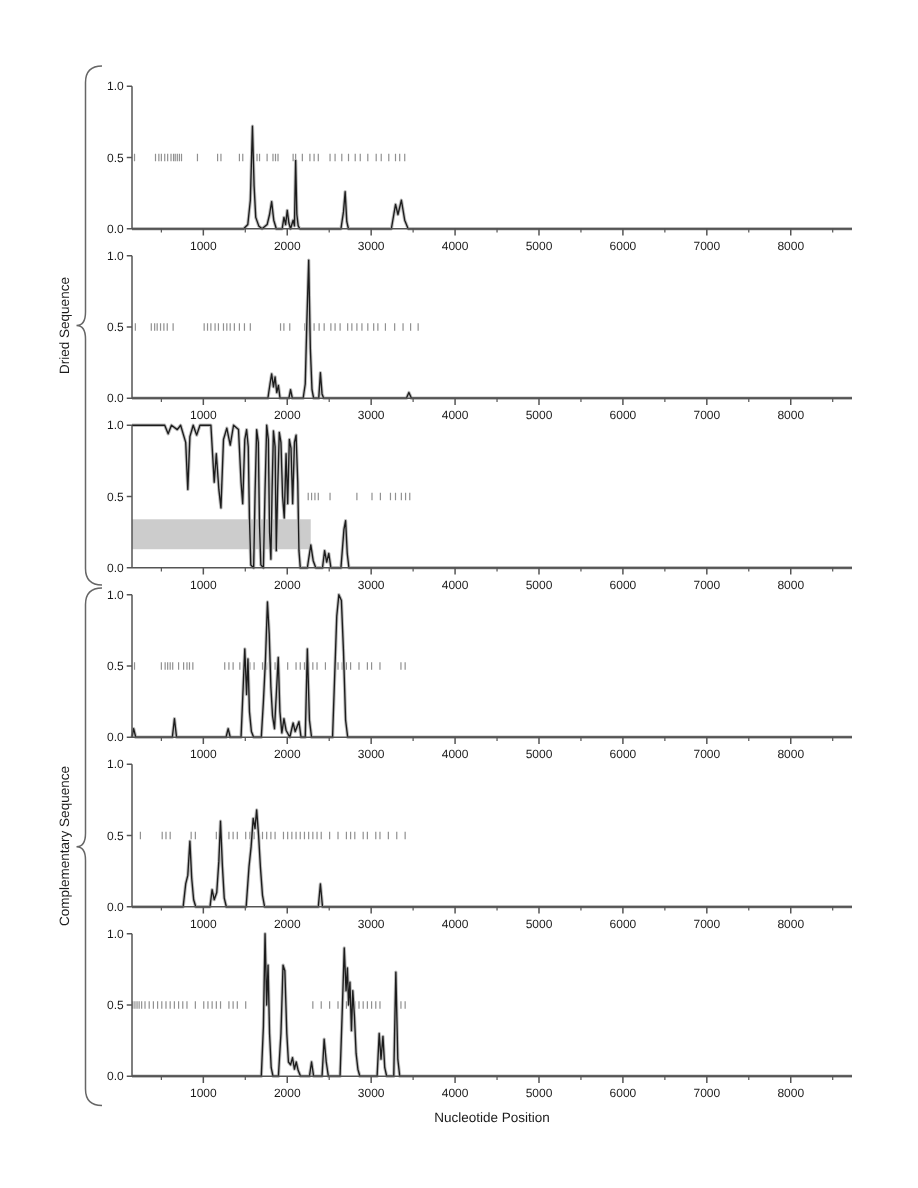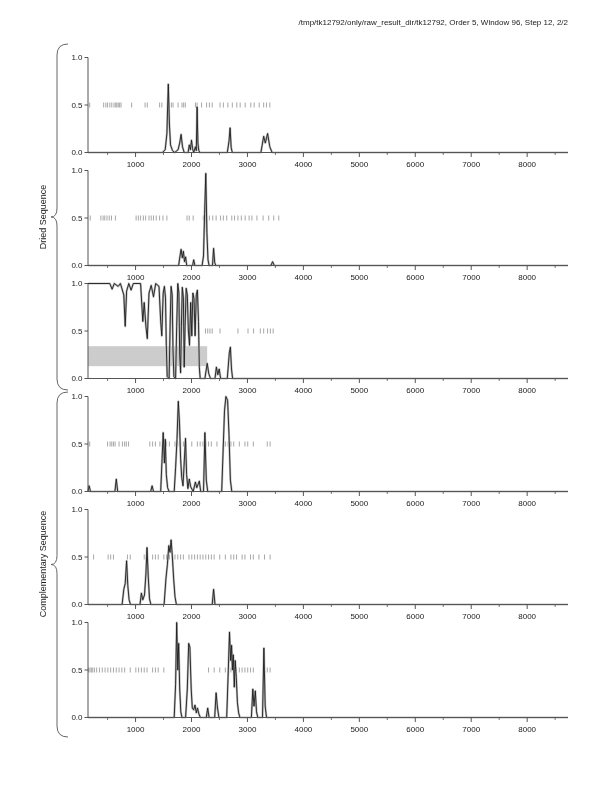--- a/index.html
+++ b/index.html
@@ -36,21 +36,20 @@
     font-size:9px;
     color:#1a1a1a;
   }
   svg.chart{ position:absolute; left:0; top:0; }
   .tick-label{ font-family:"Liberation Sans", sans-serif; font-size:8px; fill:#1a1a1a; }
 </style>
 </head>
 <body>
 
 <div class="page">
-  <div class="chart-title">/tmp/tk12792/only/raw_result_dir/tk12792, Order 5, Window 96, Step 12, 2/2</div>
 
   <svg class="chart" id="chart-svg" width="612" height="792" viewBox="0 0 612 792">
       <g>
         <line x1="89.67832167832168" x2="89.67832167832168" y1="102.5" y2="107.5" stroke="#909090" stroke-width="0.8"></line>
         <line x1="103.66433566433567" x2="103.66433566433567" y1="102.5" y2="107.5" stroke="#909090" stroke-width="0.8"></line>
         <line x1="105.9020979020979" x2="105.9020979020979" y1="102.5" y2="107.5" stroke="#909090" stroke-width="0.8"></line>
         <line x1="107.58041958041957" x2="107.58041958041957" y1="102.5" y2="107.5" stroke="#909090" stroke-width="0.8"></line>
         <line x1="109.81818181818181" x2="109.81818181818181" y1="102.5" y2="107.5" stroke="#909090" stroke-width="0.8"></line>
         <line x1="111.77622377622377" x2="111.77622377622377" y1="102.5" y2="107.5" stroke="#909090" stroke-width="0.8"></line>
         <line x1="114.01398601398601" x2="114.01398601398601" y1="102.5" y2="107.5" stroke="#909090" stroke-width="0.8"></line>
@@ -491,13 +490,14 @@
         <line x1="84.5" x2="88" y1="622.5" y2="622.5" stroke="#555555" stroke-width="1"></line>
         <text x="82.5" y="625.3" text-anchor="end" class="tick-label">1.0</text>
       </g>
       <path d="M 68 44 Q 57 44 57 55 L 57 208 Q 57 217 51 217 Q 57 217 57 226 L 57 379 Q 57 390 68 390" fill="none" stroke="#666" stroke-width="1"></path>
       <path d="M 68 392 Q 57 392 57 403 L 57 555.5 Q 57 564.5 51 564.5 Q 57 564.5 57 573.5 L 57 726 Q 57 737 68 737" fill="none" stroke="#666" stroke-width="1"></path>
     </svg>
 
   <div class="vlabel vlabel-top">Dried Sequence</div>
   <div class="vlabel vlabel-bottom">Complementary Sequence</div>
 
+  <div class="xlabel">Nucleotide Position</div>
 </div>
 
 </body></html>

